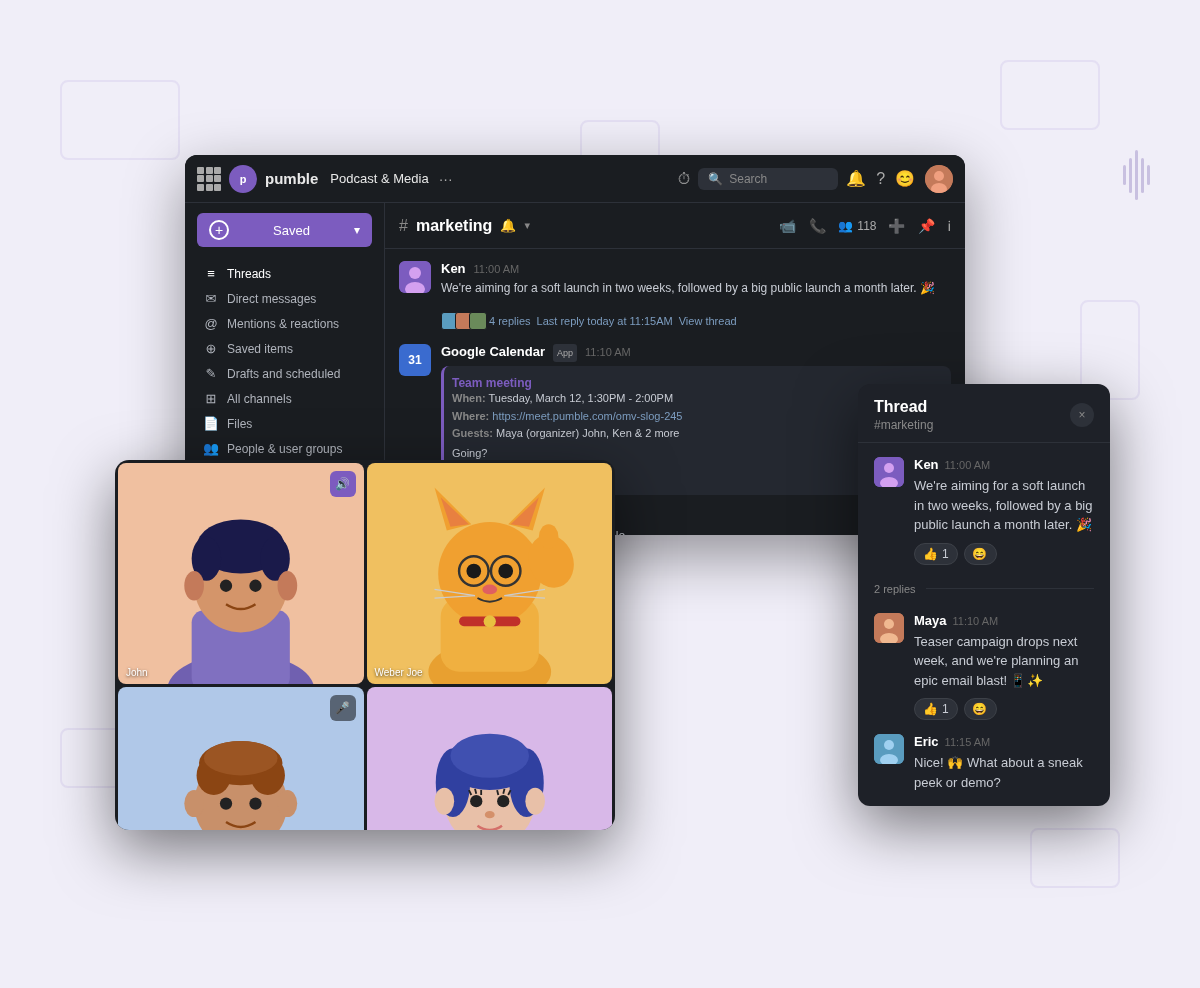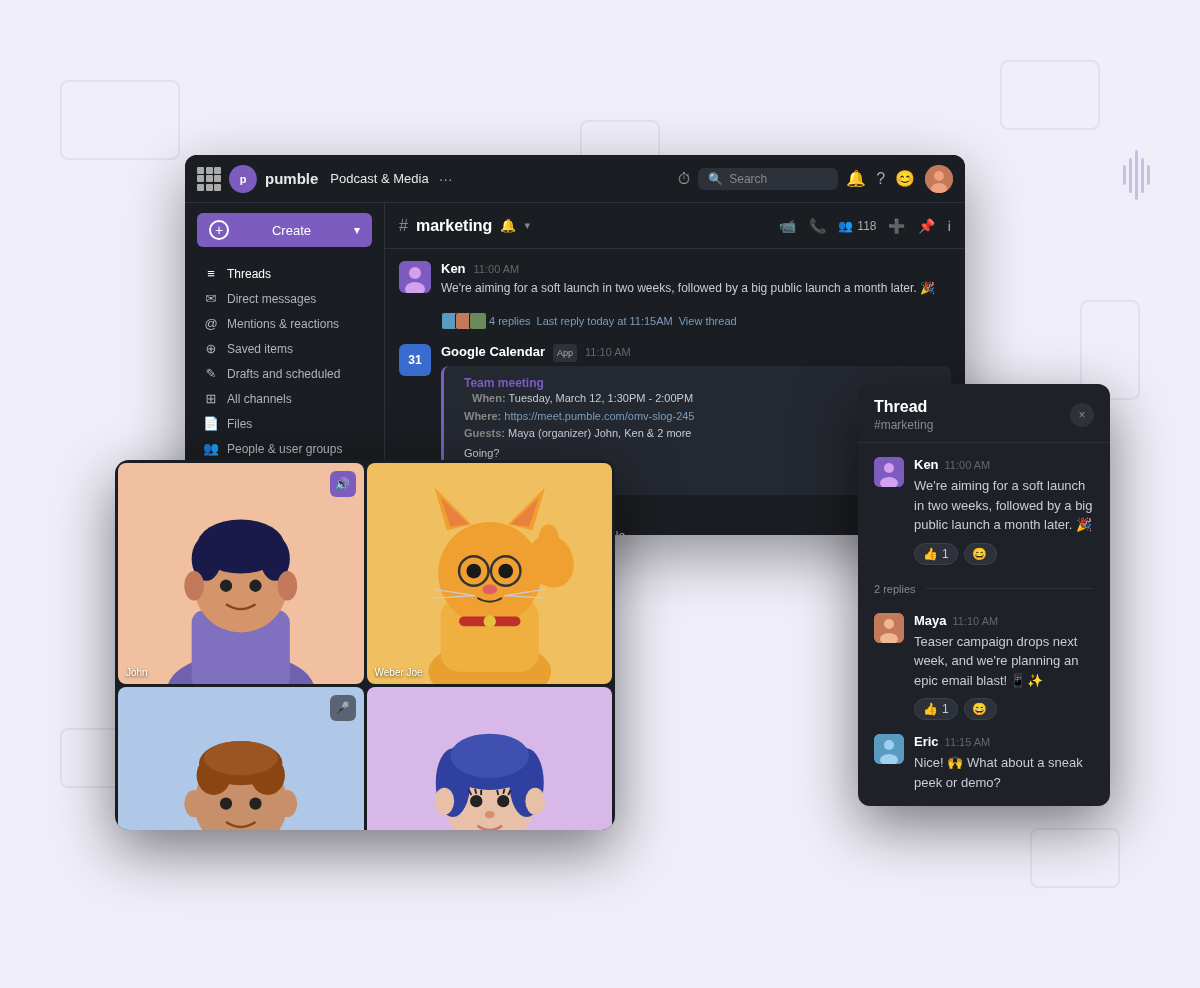--- a/index.html
+++ b/index.html
@@ -288,21 +288,21 @@
       margin-right: -4px;
       background: #7c5cbf;
     }
     .thread-replies { color: #7c9cbf; font-size: 11px; }
     .thread-view { color: #7c9cbf; font-size: 11px; cursor: pointer; }
 
     
     .calendar-event {
       background: #242830;
       border-radius: 8px;
-      padding: 10px 20px;
+      padding: 10px 8px;
       margin-top: 4px;
       border-left: 3px solid #7c5cbf;
     }
     .cal-title { color: #7c5cbf; font-size: 12px; font-weight: 600; }
     .cal-details { color: #c8ccd4; font-size: 11px; line-height: 1.6; }
     .cal-link { color: #7c9cbf; font-size: 11px; }
     .cal-going { color: #c8ccd4; font-size: 11px; margin-top: 4px; }
     .cal-buttons { display: flex; gap: 6px; margin-top: 6px; }
     .cal-btn {
       padding: 3px 10px;
@@ -524,21 +524,21 @@
         </svg>
       </div>
     </div>
   </div>
 
   <div class="main-area">
 
     <div class="sidebar">
       <div class="create-btn">
         <div class="create-icon">+</div>
-        <span class="create-btn-text">Create</span>
+        <span class="create-btn-text">Saved</span>
         <span class="create-btn-arrow">▾</span>
       </div>
       <div class="sidebar-nav">
         <div class="sidebar-item active">
           <span class="sidebar-item-icon">≡</span>
           <span>Threads</span>
         </div>
         <div class="sidebar-item">
           <span class="sidebar-item-icon">✉</span>
           <span>Direct messages</span>
@@ -633,21 +633,21 @@
           </div>
           <div class="msg-content">
             <div class="msg-header">
               <span class="msg-name">Google Calendar</span>
               <span style="background:#2d3139;color:#aaa;font-size:9px;padding:4px 4px;border-radius:3px;">App</span>
               <span class="msg-time">11:10 AM</span>
             </div>
             <div class="calendar-event">
               <div class="cal-title">Team meeting</div>
               <div class="cal-details">
-                <div><strong style="color:#888;margin-left:8px;">When:</strong> <span>Tuesday, March 12, 1:30PM - 2:00PM</span></div>
+                <div><strong style="color:#888;">When:</strong> <span>Tuesday, March 12, 1:30PM - 2:00PM</span></div>
                 <div><strong style="color:#888;">Where:</strong> <span class="cal-link">https://meet.pumble.com/omv-slog-245</span></div>
                 <div><strong style="color:#888;">Guests:</strong> <span>Maya (organizer) John, Ken &amp; 2 more</span></div>
               </div>
               <div class="cal-going">Going?</div>
               <div class="cal-buttons">
                 <button class="cal-btn">Yes</button>
                 <button class="cal-btn">Maybe</button>
                 <button class="cal-btn">No</button>
               </div>
             </div>

